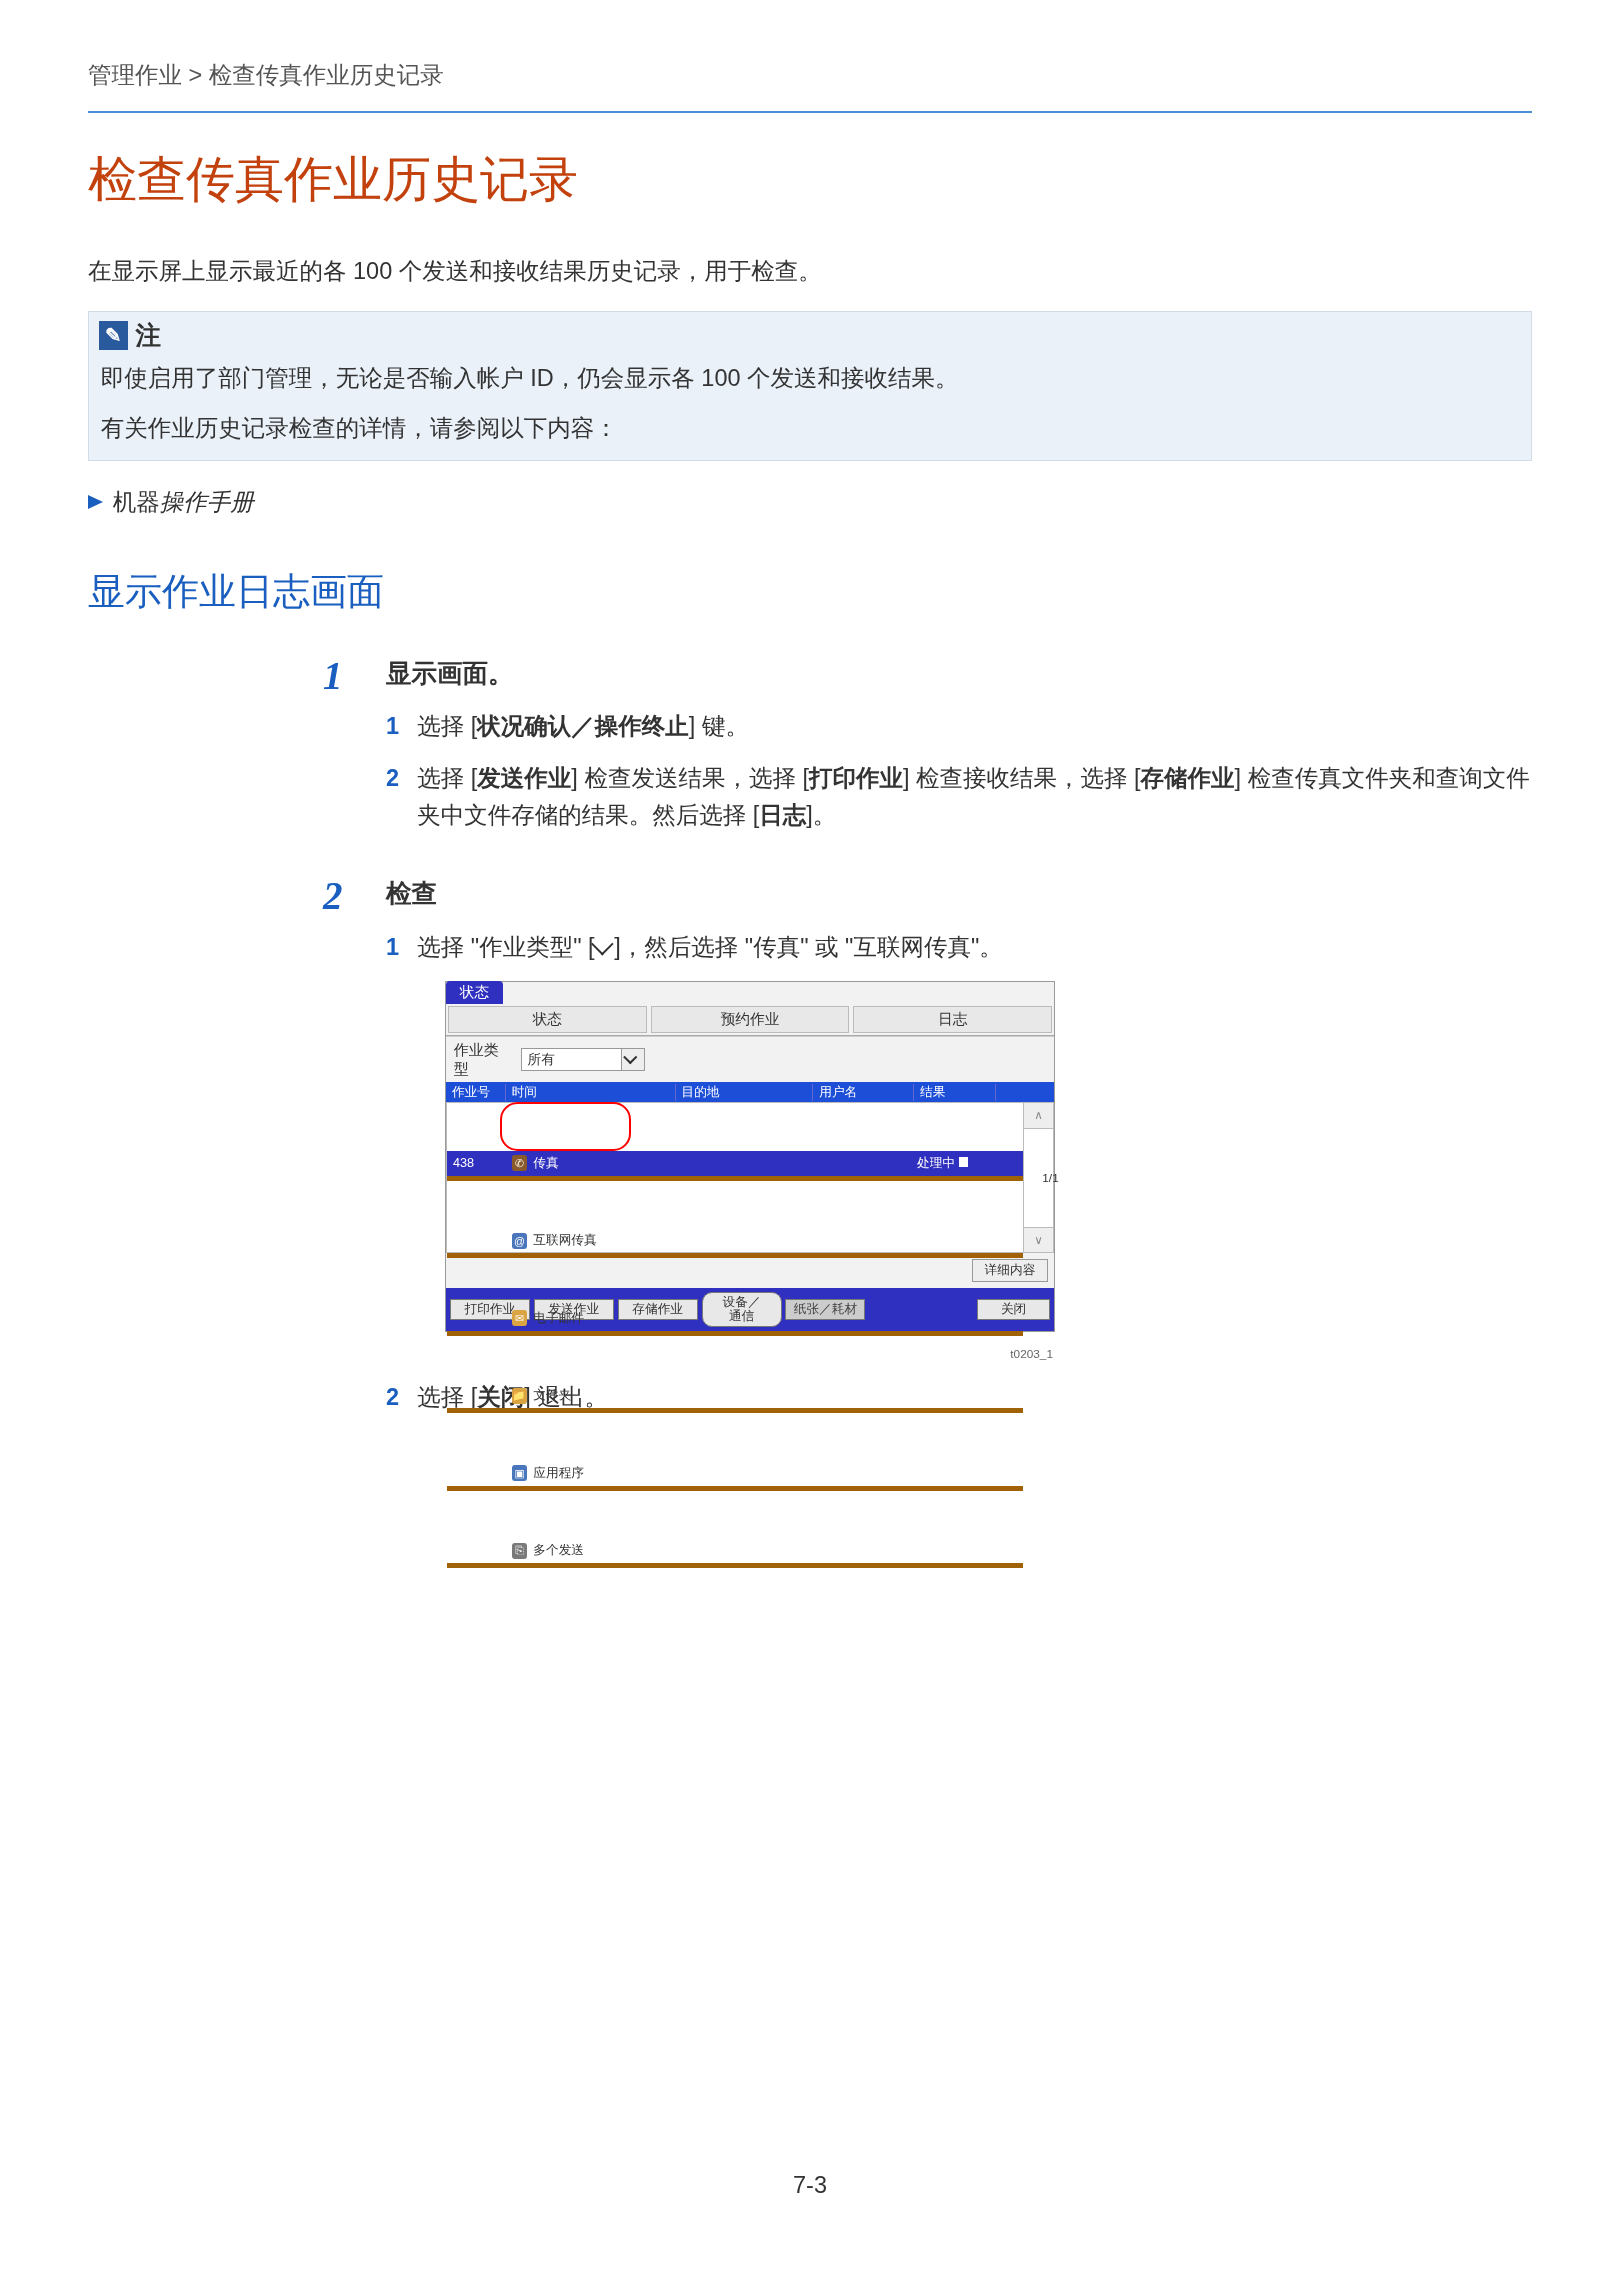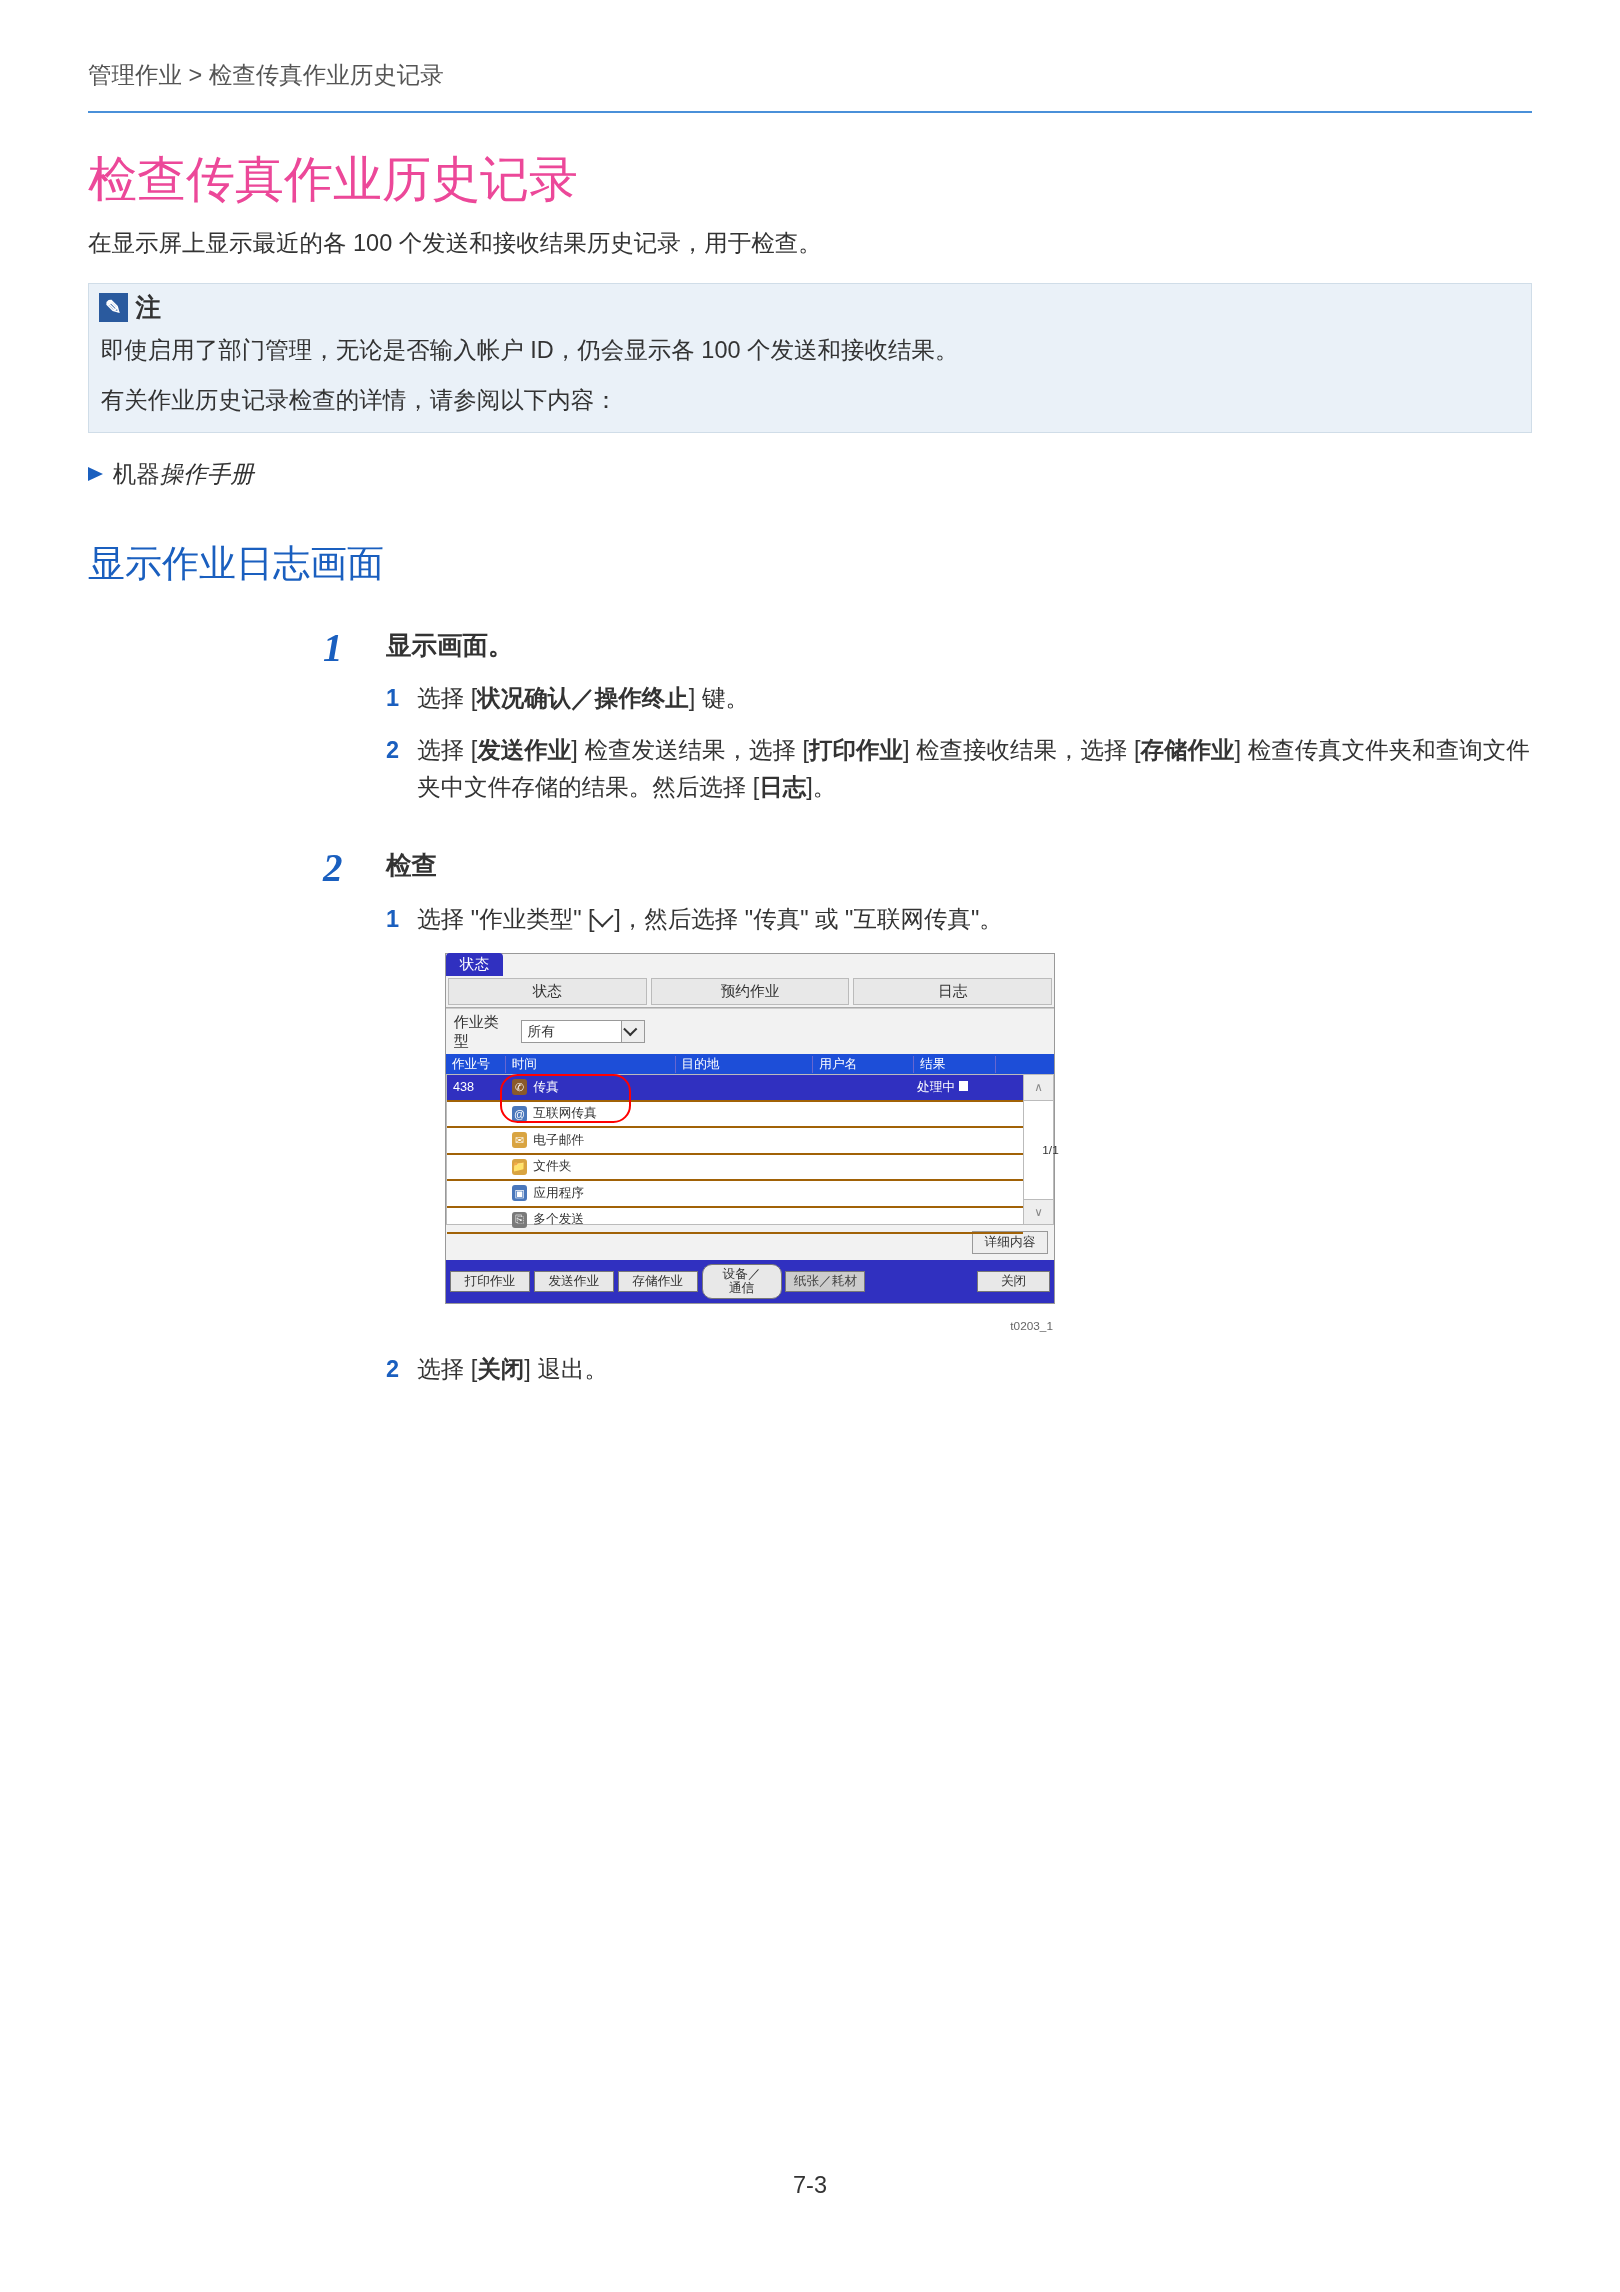--- a/index.html
+++ b/index.html
@@ -21,23 +21,23 @@
     color: #555;
     padding-bottom: 19.6px;
   }
   .hr-top {
     border: none;
     border-top: 2.9px solid #4a90d9;
     margin: 0 0 34px 0;
   }
   .title-main {
     font-size: 49px;
-    color: #ec4899;
+    color: #c2410c;
     font-weight: normal;
-    margin: 0 0 14px 0;
+    margin: 0 0 42px 0;
   }
   .intro {
     font-size: 23.5px;
     margin-bottom: 24.5px;
   }
   .note-box {
     background: #eaf1f8;
     border: 1px solid #d0dde8;
     padding: 0;
     margin-bottom: 24.5px;
@@ -215,21 +215,22 @@
     border:1px solid #bbb;
     height: 149px;
     display:flex;
   }
   .ui-rows { flex:1; }
   .ui-list-row {
     display:flex;
     align-items:center;
     height:24.5px;
     font-size:12.7px;
-    border-bottom:2px solid #a16207;
+    border-bottom:5px solid #a16207;
+    margin-top:48px;
   }
   .ui-cell{padding:0 5.9px;}
   .ui-cell.jobno{width:47px;}
   .ui-cell.name{width:157px; display:flex;align-items:center;gap:5.9px;}
   .ui-cell.dest{width:125px;}
   .ui-cell.user{width:88px;}
   .ui-cell.result{width:69px;}
   .ui-hl {
     background:#3030c0;
     color:white;

